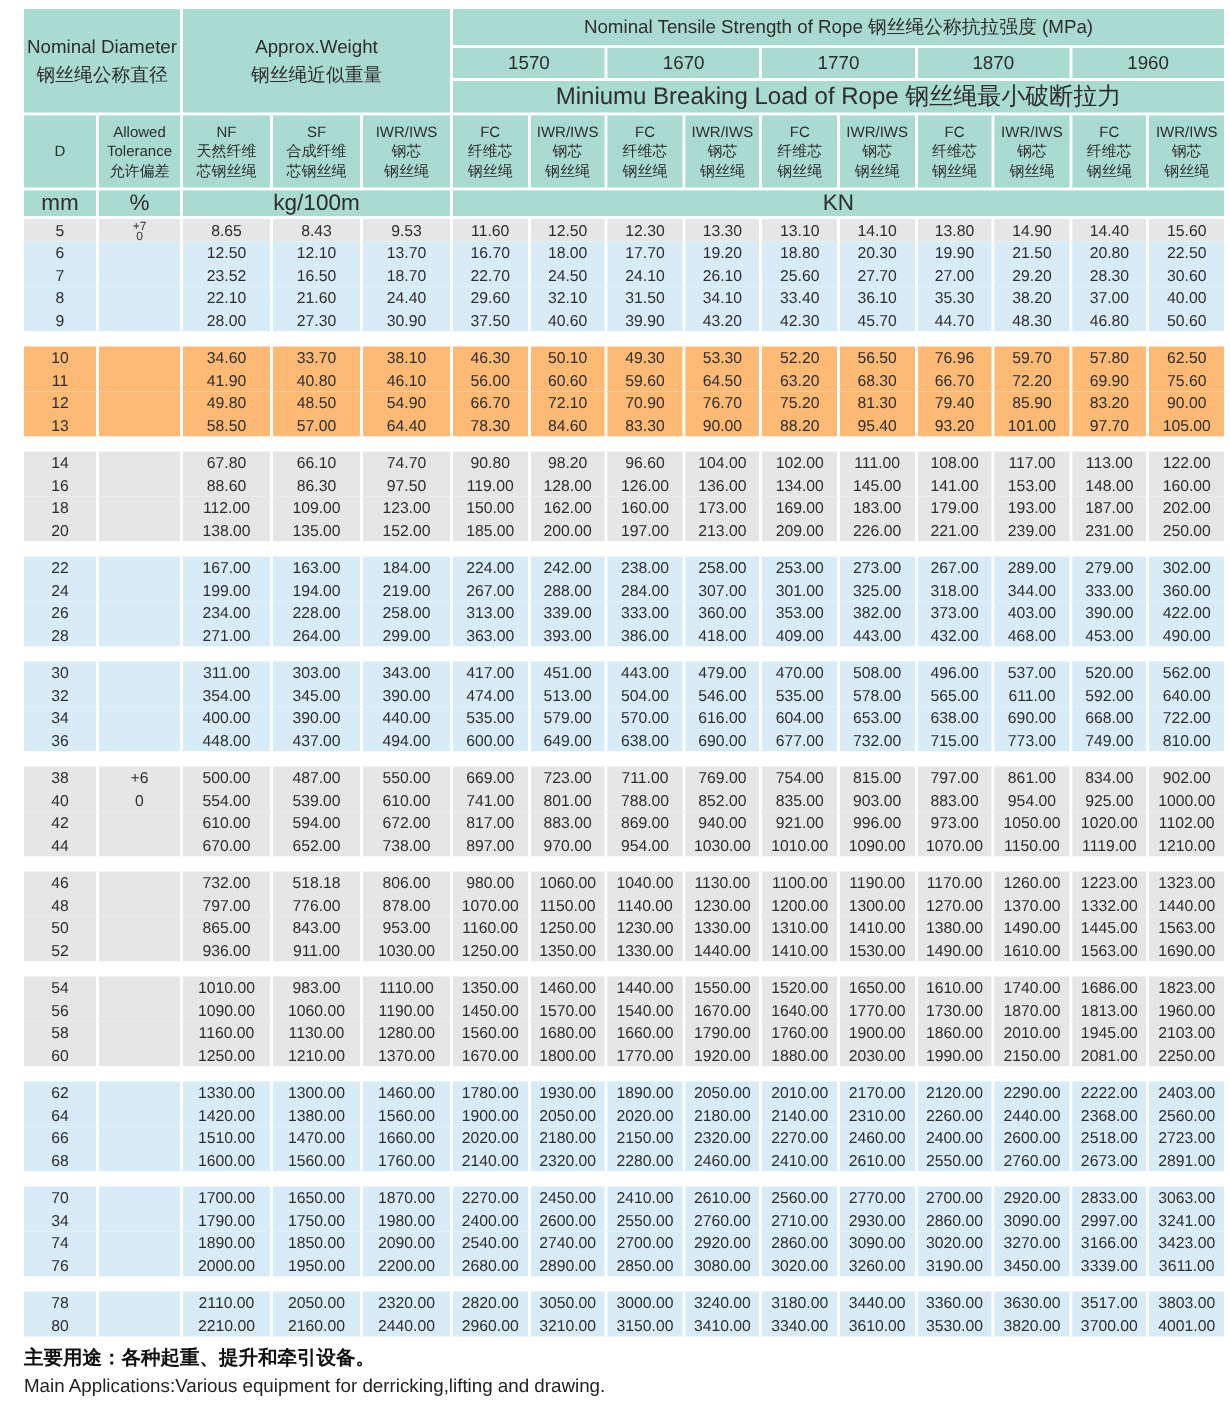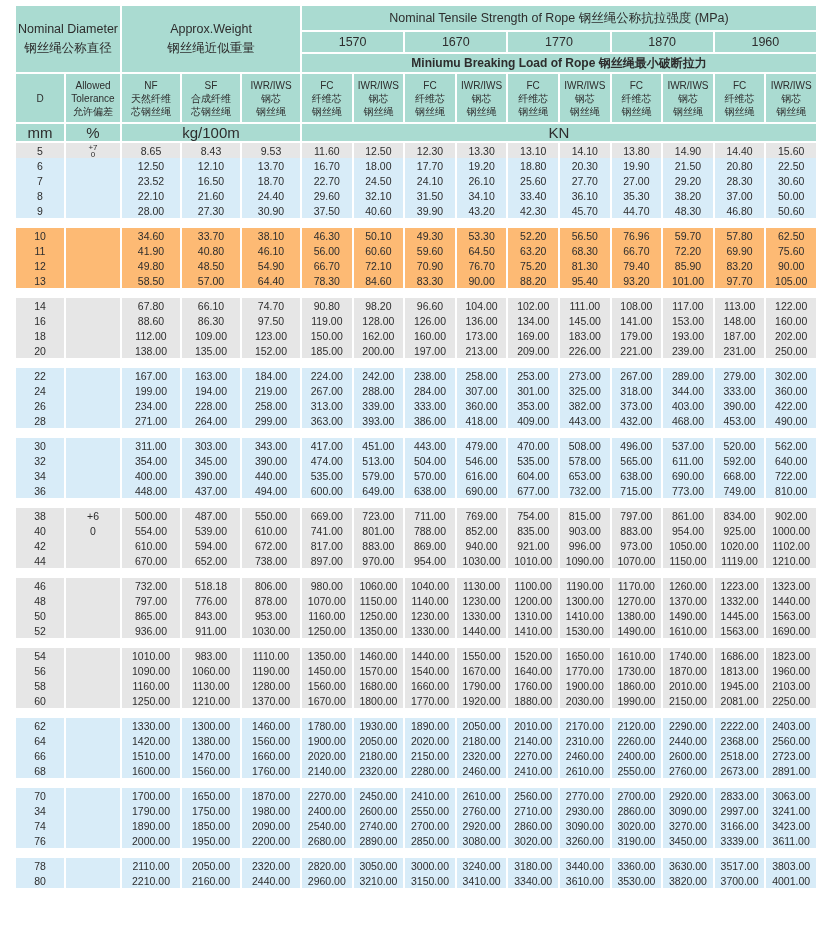--- a/index.html
+++ b/index.html
@@ -6,21 +6,21 @@
     font-family:"Liberation Sans","DejaVu Sans",sans-serif;color:#2d2d2d;}
   .page{padding:6px 2px 0 16px;}
   table{border-collapse:separate;border-spacing:0;width:802px;table-layout:fixed;}
   th,td{padding:0;margin:0;overflow:hidden;}
   thead th{background:#aadbd1;border-right:2px solid #fff;border-bottom:2px solid #fff;
     font-weight:normal;text-align:center;vertical-align:middle;}
   thead tr th:first-child{border-left:0;}
   .pre{white-space:pre-line;}
   .h1 th{height:24px;font-size:12.5px;}
   .h2 th{height:20px;font-size:12.5px;}
-  .h3 th{height:18px;font-size:12px;font-weight:bold;}
+  .h3 th{height:18px;font-size:16px;}
   .h4 th{height:48px;font-size:10px;line-height:1.3;}
   .h5 th{height:16px;font-size:15px;}
   .corner{font-size:11.5px;line-height:1.5;}
   tbody td{height:15px;font-size:10.5px;text-align:center;vertical-align:middle;
     border-right:2px solid #fff;}
   tr.band-gray td{background:#e6e6e6;}
   tr.band-blue td{background:#d8ecf8;}
   tr.band-white td{background:#fdba74;}
   tr.gap td{height:10px;background:#fff;border:0;}
   td.c-tol.small{font-size:8px;line-height:7px;white-space:pre-line;}
@@ -182,21 +182,21 @@
           <td>24.40</td>
           <td>29.60</td>
           <td>32.10</td>
           <td>31.50</td>
           <td>34.10</td>
           <td>33.40</td>
           <td>36.10</td>
           <td>35.30</td>
           <td>38.20</td>
           <td>37.00</td>
-          <td>50.00</td>
+          <td>40.00</td>
         </tr>
         <tr class="band-blue">
           <td class="c-d">9</td>
           <td class="c-tol"></td>
           <td>28.00</td>
           <td>27.30</td>
           <td>30.90</td>
           <td>37.50</td>
           <td>40.60</td>
           <td>39.90</td>
@@ -880,13 +880,17 @@
           <td>3340.00</td>
           <td>3610.00</td>
           <td>3530.00</td>
           <td>3820.00</td>
           <td>3700.00</td>
           <td>4001.00</td>
         </tr>
       </tbody>
   </table>
 
+  <div class="footer">
+    <div class="zh">主要用途：各种起重、提升和牵引设备。</div>
+    <div class="en">Main Applications:Various equipment for derricking,lifting and drawing.</div>
+  </div>
 </div>
 
 </body></html>

